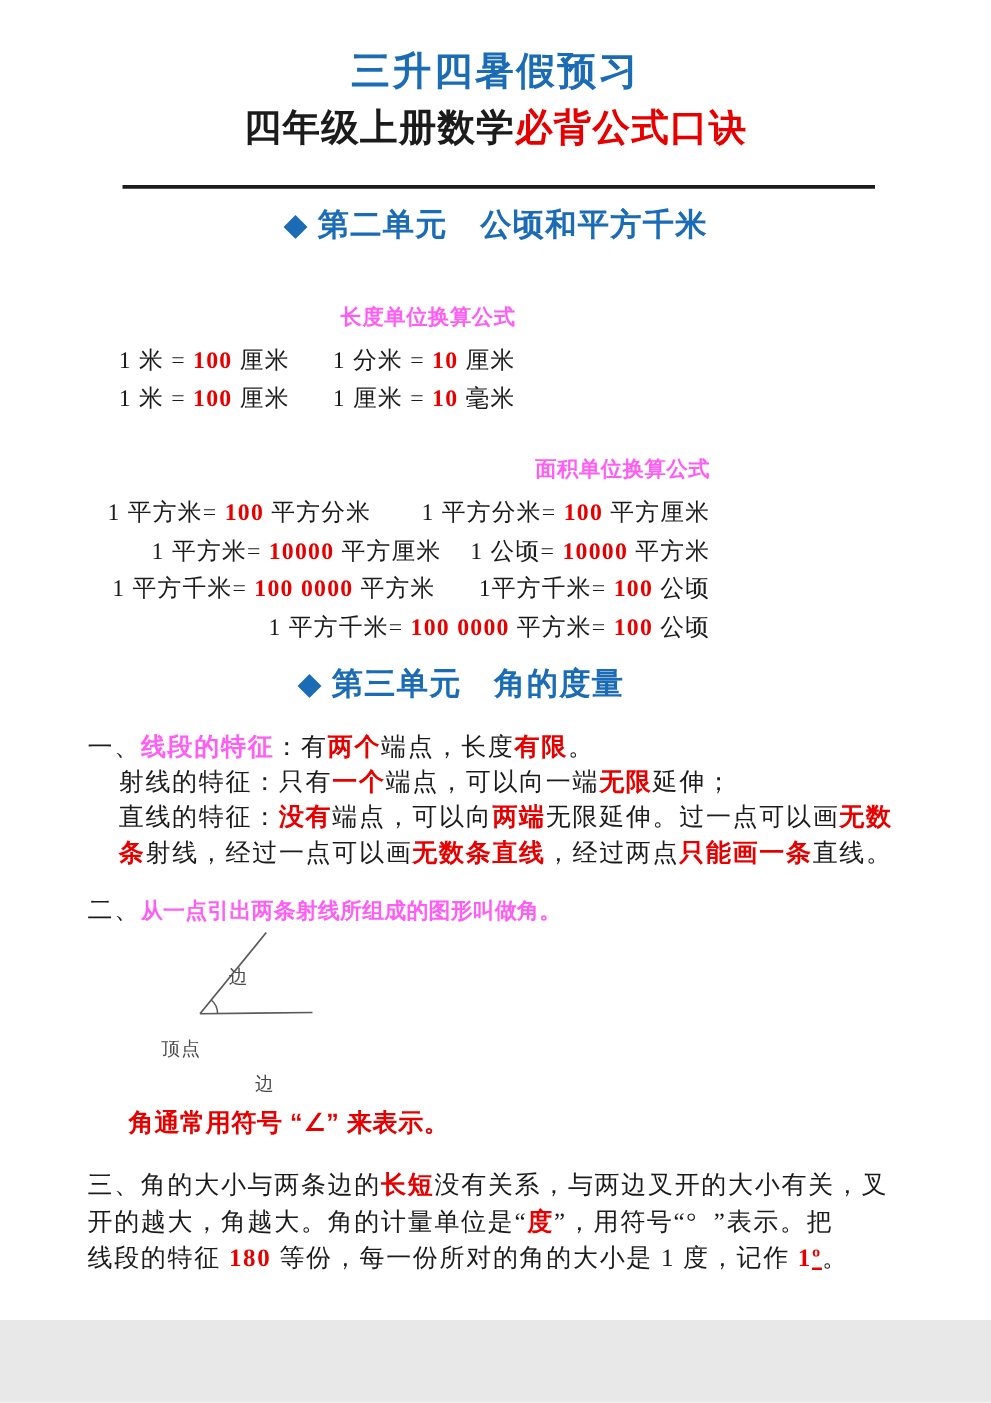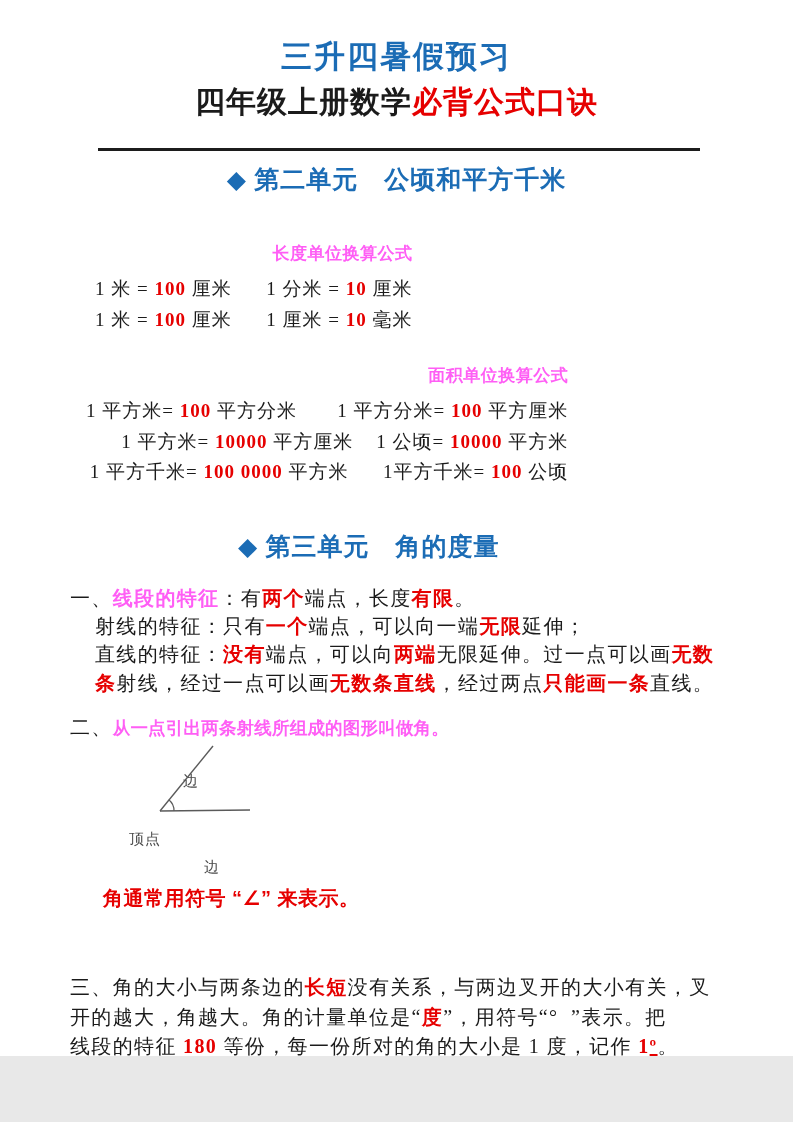--- a/index.html
+++ b/index.html
@@ -39,21 +39,21 @@
   .len-block  { left:95px; top:242px; }
   .area-block { left:86px; top:364px; }
   .area-block .mg-heading { }
 
   .body-par { font-size:20px; letter-spacing:1.35px; }
   .par1 { left:70px; top:584px; }
   .par1 .bline { line-height:28.2px; height:28.2px; }
   .par1 .bline.indent { padding-left:25px; }
   .par2 { left:70px; top:714px; }
   .par2 .seg-m { font-size:17.5px; letter-spacing:0.2px; }
-  .par3 { left:70px; top:973px; }
+  .par3 { left:70px; top:934px; }
   .par3 .bline { line-height:29.5px; height:29.5px; }
 
   .seg-p { }
   .seg-n { color:var(--red); font-weight:700; }
   .seg-nu { color:var(--red); font-weight:700; text-decoration:underline; }
   .seg-r {
     color:var(--red); font-weight:700;
     font-family:"Liberation Sans","DejaVu Sans",sans-serif;
   }
   .seg-m {
@@ -98,20 +98,21 @@
     <div class="mg-heading">长度单位换算公式</div>
     <div class="fline pre"><span class="seg-p">1 米 = </span><span class="seg-n">100</span><span class="seg-p"> 厘米</span><span class="seg-p">      </span><span class="seg-p">1 分米 = </span><span class="seg-n">10</span><span class="seg-p"> 厘米</span></div>
     <div class="fline pre"><span class="seg-p">1 米 = </span><span class="seg-n">100</span><span class="seg-p"> 厘米</span><span class="seg-p">      </span><span class="seg-p">1 厘米 = </span><span class="seg-n">10</span><span class="seg-p"> 毫米</span></div>
   </div>
 
   <div class="abs formula-block area-block">
     <div class="mg-heading">面积单位换算公式</div>
     <div class="fline pre"><span class="seg-p">1 平方米= </span><span class="seg-n">100</span><span class="seg-p"> 平方分米</span><span class="seg-p">       </span><span class="seg-p">1 平方分米= </span><span class="seg-n">100</span><span class="seg-p"> 平方厘米</span></div>
     <div class="fline pre"><span class="seg-p">1 平方米= </span><span class="seg-n">10000</span><span class="seg-p"> 平方厘米</span><span class="seg-p">    </span><span class="seg-p">1 公顷= </span><span class="seg-n">10000</span><span class="seg-p"> 平方米</span></div>
     <div class="fline pre"><span class="seg-p">1 平方千米= </span><span class="seg-n">100 0000</span><span class="seg-p"> 平方米</span><span class="seg-p">      </span><span class="seg-p">1平方千米= </span><span class="seg-n">100</span><span class="seg-p"> 公顷</span></div>
+    <div class="fline pre"><span class="seg-p">1 平方千米= </span><span class="seg-n">100 0000</span><span class="seg-p"> 平方米= </span><span class="seg-n">100</span><span class="seg-p"> 公顷</span></div>
   </div>
 
   <div class="abs unit-heading unit3">◆ 第三单元　角的度量</div>
 
   <div class="abs body-par par2 pre"><span class="seg-p">二、</span><span class="seg-m">从一点引出两条射线所组成的图形叫做角。</span></div>
 
   <div class="abs body-par par1">
     <div class="bline pre"><span class="seg-p">一、</span><span class="seg-m">线段的特征</span><span class="seg-p">：有</span><span class="seg-r">两个</span><span class="seg-p">端点，长度</span><span class="seg-r">有限</span><span class="seg-p">。</span></div>
     <div class="bline pre indent"><span class="seg-p">射线的特征：只有</span><span class="seg-r">一个</span><span class="seg-p">端点，可以向一端</span><span class="seg-r">无限</span><span class="seg-p">延伸；</span></div>
     <div class="bline pre indent"><span class="seg-p">直线的特征：</span><span class="seg-r">没有</span><span class="seg-p">端点，可以向</span><span class="seg-r">两端</span><span class="seg-p">无限延伸。过一点可以画</span><span class="seg-r">无数</span></div>

